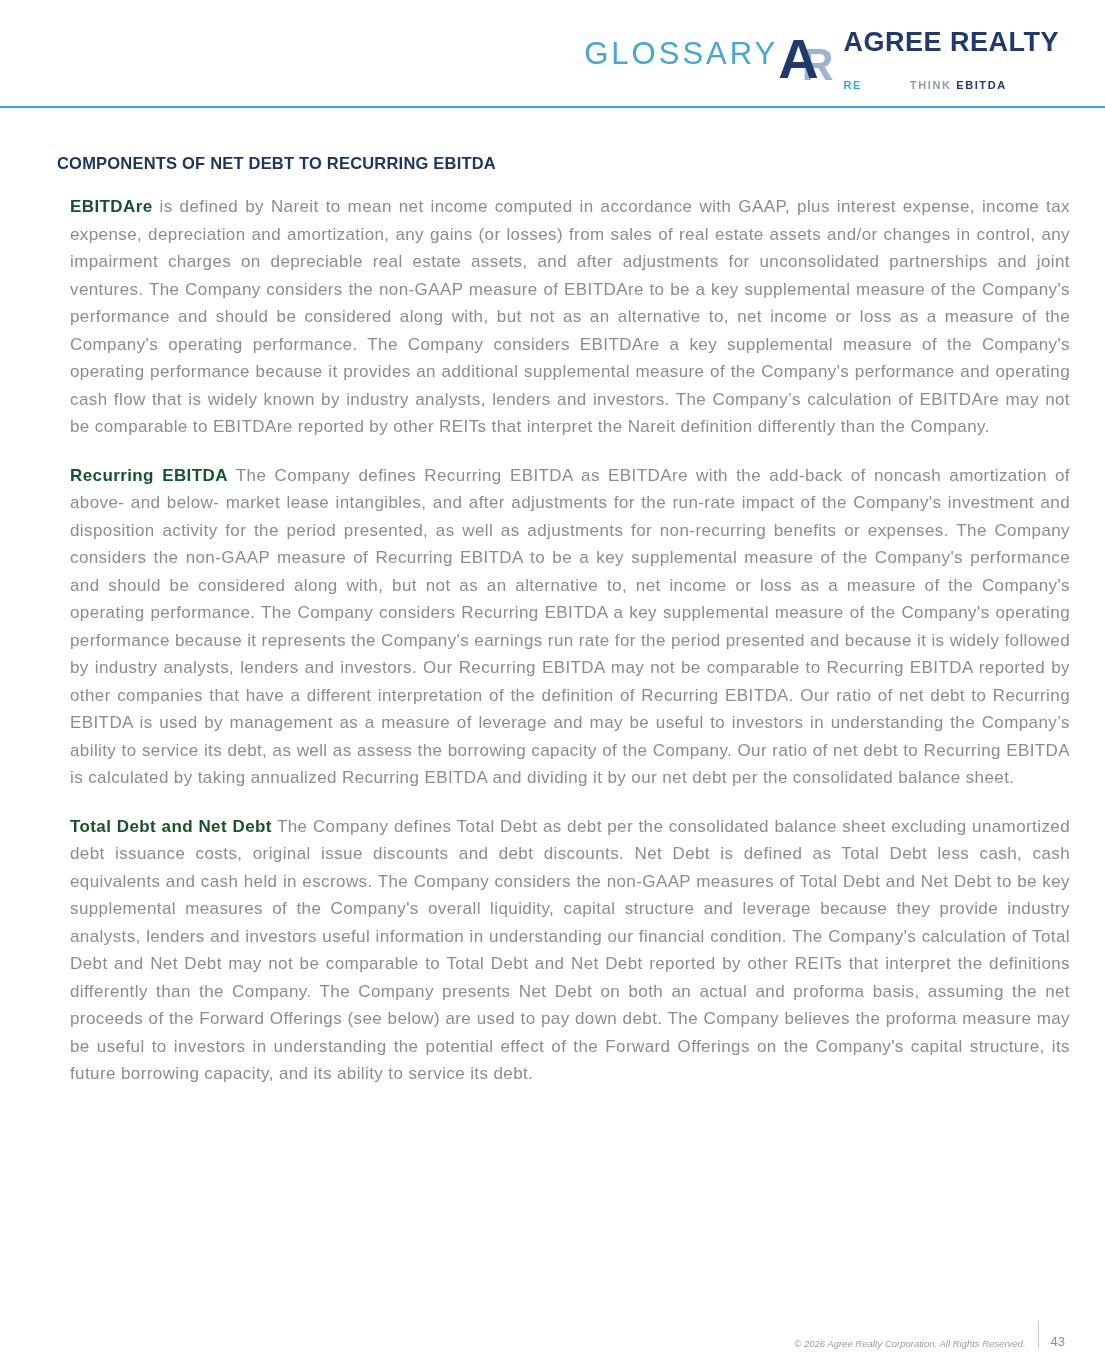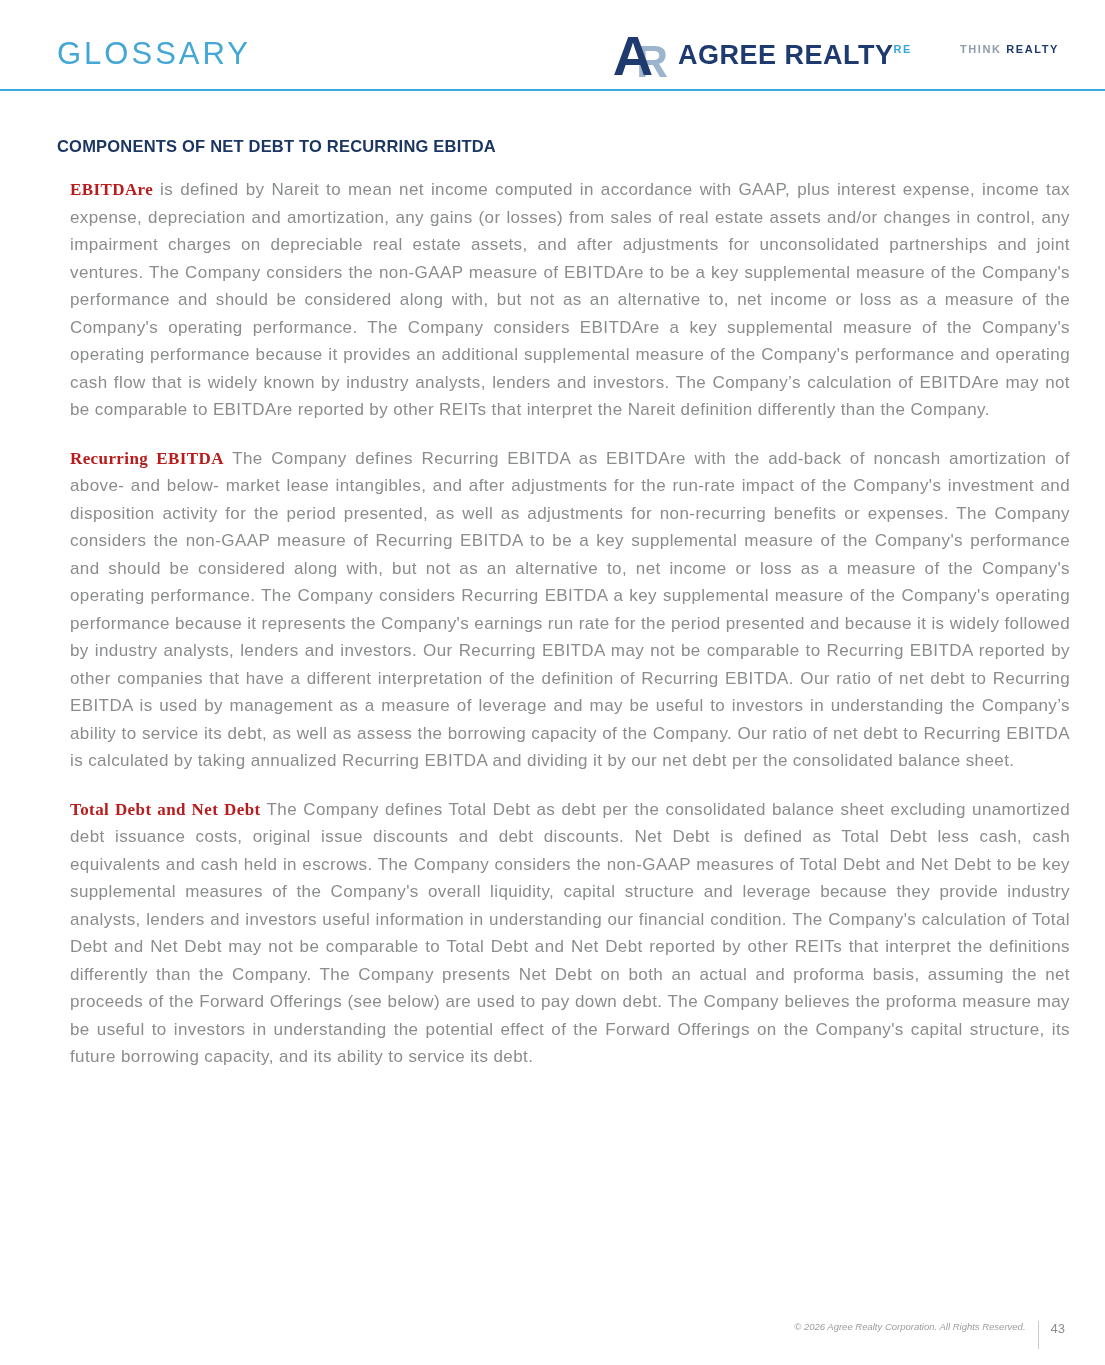--- a/index.html
+++ b/index.html
@@ -10,43 +10,43 @@
     margin: 0 auto;
     background: #ffffff;
     position: relative;
     font-family: "Liberation Sans", sans-serif;
     overflow: hidden;
   }
 
   
   .top {
     display: flex;
-    justify-content: space-between;
+    justify-content: flex-end;
     align-items: flex-start;
     padding: 28px 46px 0 57px;
-    height: 89px;
+    height: 106px;
   }
   .glossary-title {
     color: #44A7D6;
     font-size: 31px;
     font-weight: 300;
     letter-spacing: 3px;
     margin-top: 8px;
   }
   .logo { display: flex; align-items: center; gap: 10px; margin-top: 0px; }
   .monogram { position: relative; display: flex; align-items: flex-end; line-height: 1; }
   .mono-a {
     font-size: 56px; font-weight: 800; color: #1E3A6E;
     line-height: 1; position: relative; z-index: 2;
   }
   .mono-r {
     font-size: 44px; font-weight: 800; color: #9DB4CD;
     line-height: 1; margin-left: -17px; position: relative; z-index: 1;
   }
-  .logo-text { display: flex; flex-direction: row; }
+  .logo-text { display: flex; flex-direction: column; gap: 19px; }
   .logo-name {
     color: #1E3A6E; font-size: 27px; font-weight: 800;
     letter-spacing: 0.5px; line-height: 1.1;
   }
   .logo-tagline { font-size: 11px; font-weight: 700; letter-spacing: 1.6px; margin-top: 2px; }
   .tag-re { color: #35A8DC; }
   .tag-think { color: #8F9BA8; margin-left: 48px; }
   .tag-retail { color: #1E3A6E; }
 
   .rule { height: 2px; background: #38A9DC; width: 100%; }
@@ -61,29 +61,29 @@
     margin-bottom: 20px;
   }
   .para {
     margin: 0 0 21px 13px;
     color: #8A8C8E;
     font-size: 17px;
     letter-spacing: 0.4px;
     line-height: 27.5px;
     text-align: justify;
   }
-  .para .lead { color: #b91c1c; font-weight: 700; font-family: Liberation Serif, serif; }
+  .para .lead { color: #14532d; font-weight: 700; }
 
   
   .page-footer {
     position: absolute;
     right: 40px;
     bottom: 16px;
     display: flex;
-    align-items: flex-start;
+    align-items: flex-end;
     gap: 12px;
   }
   .copyright { color: #9B9DA0; font-size: 9.5px; font-style: italic; }
   .footer-divider { width: 1px; height: 28px; background: #C9CACC; }
   .page-number { color: #8A8C8E; font-size: 13px; }
 </style>
 </head>
 <body>
 
 <div class="page">
@@ -91,21 +91,21 @@
   <header class="top">
     <h1 class="glossary-title">GLOSSARY</h1>
 
     <div class="logo">
       <div class="monogram">
         <span class="mono-a">A</span>
         <span class="mono-r">R</span>
       </div>
       <div class="logo-text">
         <div class="logo-name">AGREE REALTY</div>
-        <div class="logo-tagline"><span class="tag-re">RE</span><span class="tag-think">THINK</span><span class="tag-retail"> REALTY</span></div>
+        <div class="logo-tagline"><span class="tag-re">RE</span><span class="tag-think">THINK</span><span class="tag-retail"> EBITDA</span></div>
       </div>
     </div>
   </header>
 
   <div class="rule"></div>
 
   <main class="content">
     <h2 class="section-heading">COMPONENTS OF NET DEBT TO RECURRING EBITDA</h2>
 
     <p class="para"><strong class="lead">EBITDAre</strong><span> is defined by Nareit to mean net income computed in accordance with GAAP, plus interest expense, income tax expense, depreciation and amortization, any gains (or losses) from sales of real estate assets and/or changes in control, any impairment charges on depreciable real estate assets, and after adjustments for unconsolidated partnerships and joint ventures. The Company considers the non-GAAP measure of EBITDAre to be a key supplemental measure of the Company's performance and should be considered along with, but not as an alternative to, net income or loss as a measure of the Company's operating performance. The Company considers EBITDAre a key supplemental measure of the Company's operating performance because it provides an additional supplemental measure of the Company's performance and operating cash flow that is widely known by industry analysts, lenders and investors. The Company’s calculation of EBITDAre may not be comparable to EBITDAre reported by other REITs that interpret the Nareit definition differently than the Company.</span></p>

